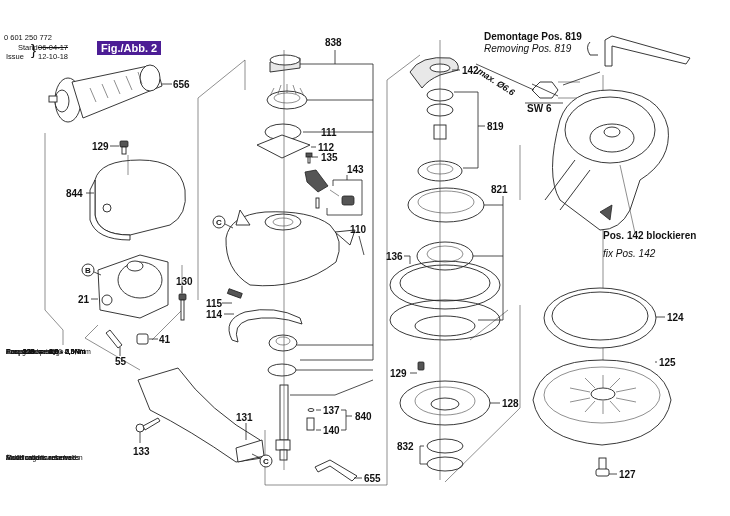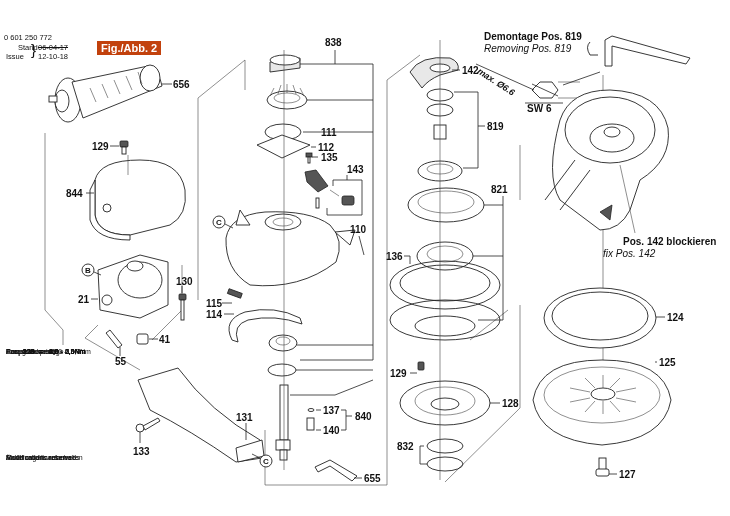--- a/index.html
+++ b/index.html
@@ -1,21 +1,21 @@
 <!DOCTYPE html>
 <html><head>
 <meta charset="utf-8">
 <style>
   html, body { margin:0; padding:0; background:#ffffff; }
   body { width:730px; height:516px; position:relative; overflow:hidden; font-family:"Liberation Sans", sans-serif; color:#111; }
   svg#dia { position:absolute; left:0; top:0; width:730px; height:516px; }
   .lbl { font-family:"Liberation Sans", sans-serif; font-weight:bold; font-size:10px; fill:#111; }
   .txt { position:absolute; font-family:"Liberation Sans", sans-serif; font-size:7px; line-height:8.6px; color:#111; white-space:pre; }
   .hdr { position:absolute; font-family:"Liberation Sans", sans-serif; font-size:7.5px; line-height:9px; color:#111; }
-  .figbadge { position:absolute; left:97px; top:41px; background:#c2410c; color:#fff; font-weight:bold; font-size:11px; padding:1px 4px; font-family:"Liberation Sans", sans-serif; }
+  .figbadge { position:absolute; left:97px; top:41px; background:#4c1d95; color:#fff; font-weight:bold; font-size:11px; padding:1px 4px; font-family:"Liberation Sans", sans-serif; }
   .note-b { position:absolute; font-family:"Liberation Sans", sans-serif; font-weight:bold; font-size:10px; color:#111;text-align:center; }
   .note-i { position:absolute; font-family:"Liberation Sans", sans-serif; font-style:italic; font-size:10px; color:#111; }
   .tq { display:flex; }
   .tq span { display:inline-block; }
   .p { stroke:#222; stroke-width:0.9; fill:#fff; }
   .pl { stroke:#222; stroke-width:0.9; fill:none; }
   .ln { stroke:#222; stroke-width:0.8; fill:none; }
   .thin { stroke:#444; stroke-width:0.6; fill:none; }
   .grey { fill:#e8e8e8; stroke:#222; stroke-width:0.9; }
   .dark { fill:#555; stroke:#222; stroke-width:0.8; }
@@ -26,21 +26,21 @@
 <div class="hdr" style="left:4px;top:33px;">0 601 250 772</div>
 <div class="hdr" style="left:18px;top:43px;">Stand</div>
 <div class="hdr" style="left:6px;top:52px;">Issue</div>
 <div class="hdr" style="left:31px;top:42px;font-size:15px;line-height:16px;">}</div>
 <div class="hdr" style="left:38px;top:43px;text-decoration:line-through;">06-04-17</div>
 <div class="hdr" style="left:38px;top:52px;">12-10-18</div>
 <div class="figbadge">Fig./Abb. 2</div>
 
 <div class="note-b" style="left:484px;top:31px;">Demontage Pos. 819</div>
 <div class="note-i" style="left:484px;top:43px;">Removing Pos. 819</div>
-<div class="note-b" style="left:603px;top:236px;padding-left:20px;">Pos. 142 blockieren</div>
+<div class="note-b" style="left:603px;top:230px;">Pos. 142 blockieren</div>
 <div class="note-i" style="left:603px;top:248px;">fix Pos. 142</div>
 <div class="note-b" style="left:527px;top:103px;">SW 6</div>
 <div class="note-i" style="left:481px;top:66px;font-weight:bold;font-size:9px;transform:rotate(33deg);transform-origin:left top;">max. Ø6.6</div>
 
 <div style="position:absolute;left:6px;top:348px;">
   <div class="txt">Anzugsmomente</div>
   <div class="txt">Torque values</div>
   <div class="txt">Couple de serrage</div>
   <div class="txt">Pares de apriete</div>
   <div class="txt tq"><span style="width:17px">Pos.</span><span style="width:16px">135</span><span style="width:10px">=</span><span>0,5 - 1,0Nm</span></div>

